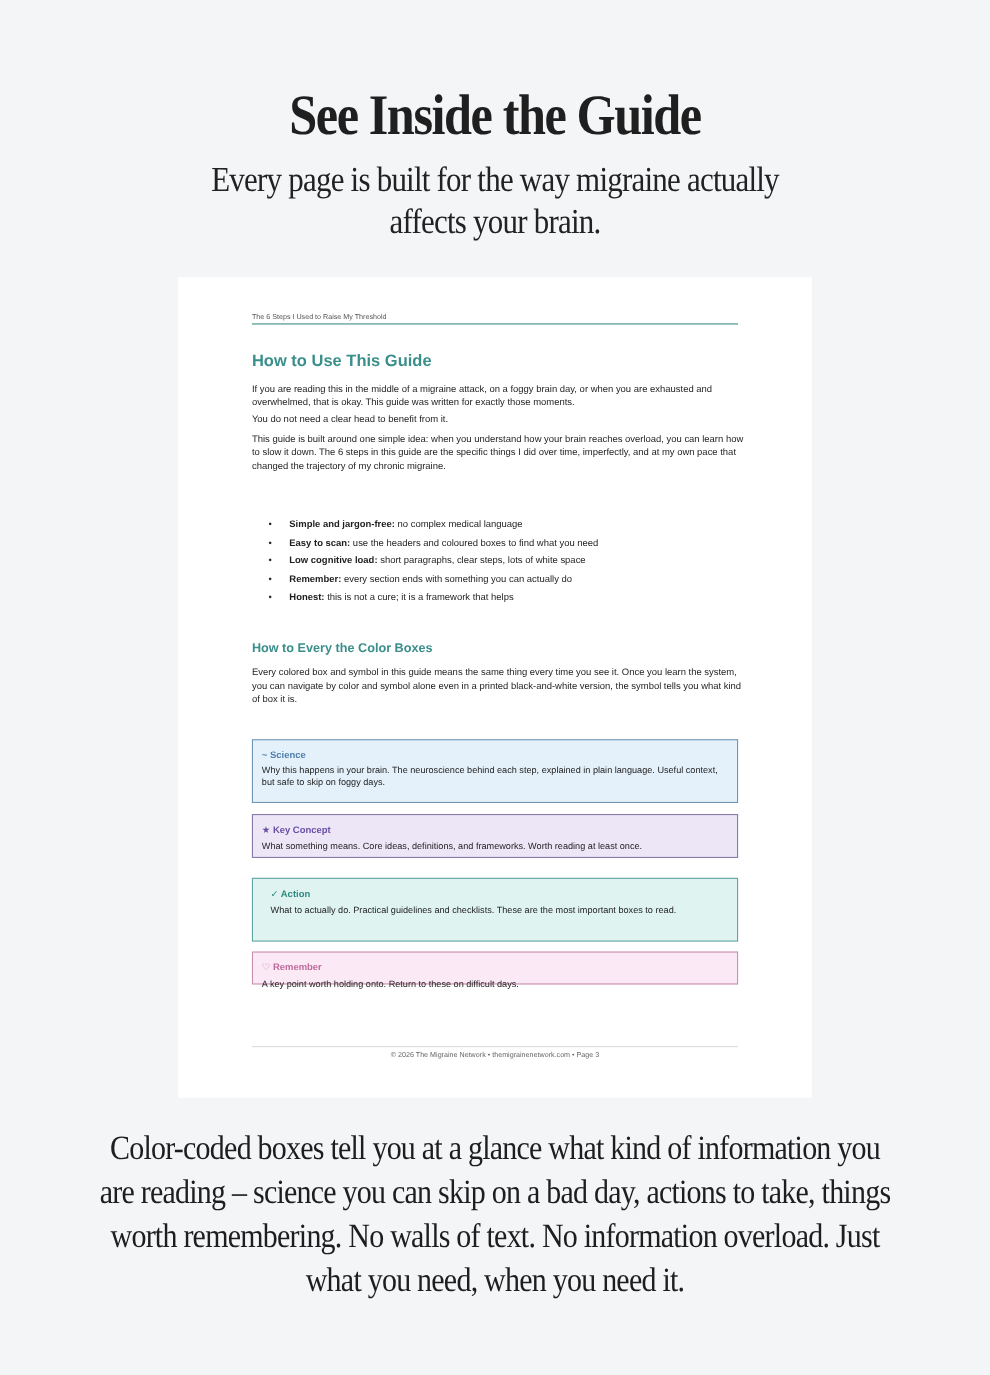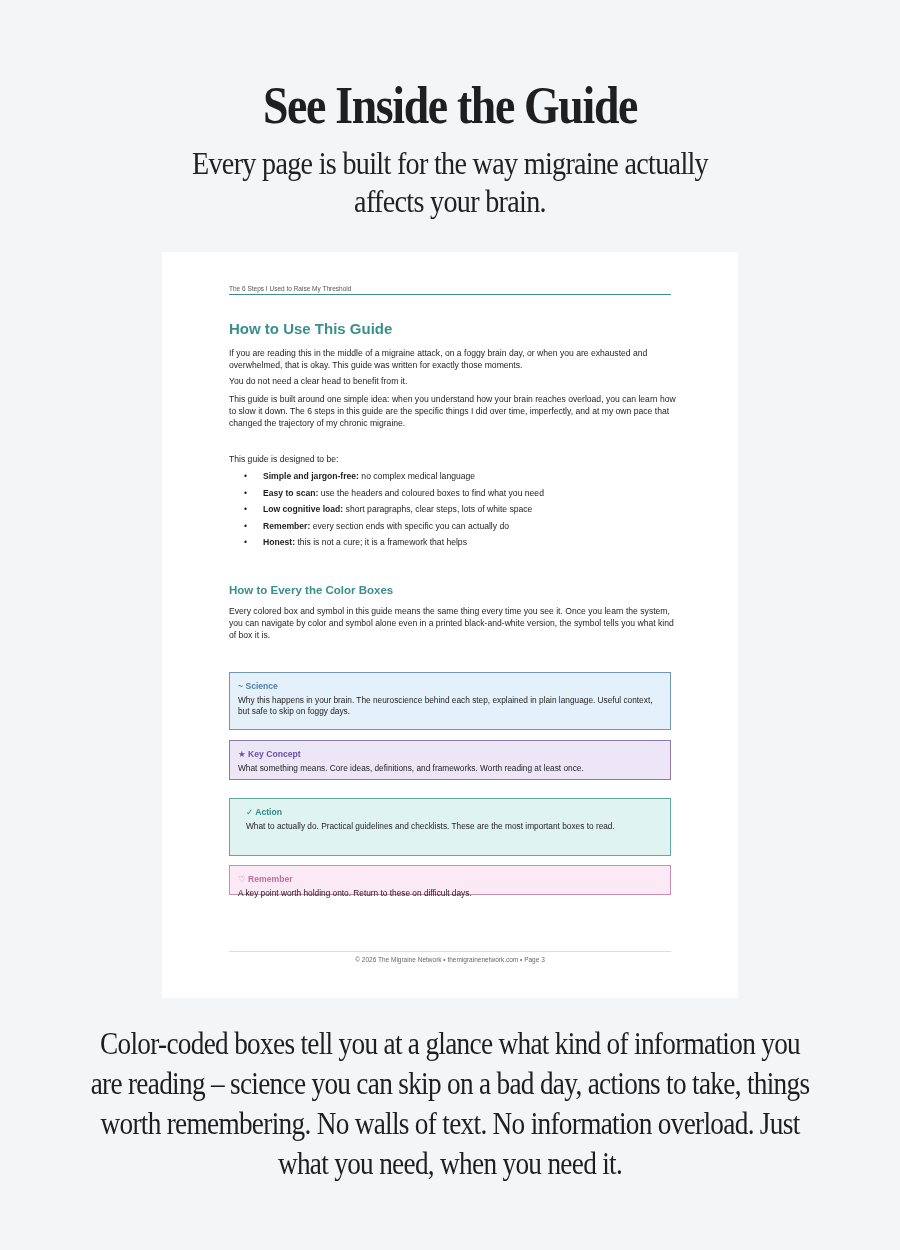--- a/index.html
+++ b/index.html
@@ -75,27 +75,26 @@
 
 <h1 class="hero-title">See Inside the Guide</h1>
 <p class="hero-subtitle">Every page is built for the way migraine actually affects your brain.</p>
 
 <div class="page-card">
   <div class="running-header">The 6 Steps I Used to Raise My Threshold</div>
   <div class="h1">How to Use This Guide</div>
   <p class="body-text p1">If you are reading this in the middle of a migraine attack, on a foggy brain day, or when you are exhausted and overwhelmed, that is okay. This guide was written for exactly those moments.</p>
   <p class="body-text p2">You do not need a clear head to benefit from it.</p>
   <p class="body-text p3">This guide is built around one simple idea: when you understand how your brain reaches overload, you can learn how to slow it down. The 6 steps in this guide are the specific things I did over time, imperfectly, and at my own pace that changed the trajectory of my chronic migraine.</p>
-  <p class="body-text p4">This guide is designed to be:</p>
 
   <ul class="bullets">
     <li><span class="dot">•</span><b>Simple and jargon-free:</b><span> no complex medical language</span></li>
     <li><span class="dot">•</span><b>Easy to scan:</b><span> use the headers and coloured boxes to find what you need</span></li>
     <li><span class="dot">•</span><b>Low cognitive load:</b><span> short paragraphs, clear steps, lots of white space</span></li>
-    <li><span class="dot">•</span><b>Remember:</b><span> every section ends with specific you can actually do</span></li>
+    <li><span class="dot">•</span><b>Remember:</b><span> every section ends with something you can actually do</span></li>
     <li><span class="dot">•</span><b>Honest:</b><span> this is not a cure; it is a framework that helps</span></li>
   </ul>
 
   <div class="h2">How to Every the Color Boxes</div>
   <p class="body-text p5">Every colored box and symbol in this guide means the same thing every time you see it. Once you learn the system, you can navigate by color and symbol alone even in a printed black-and-white version, the symbol tells you what kind of box it is.</p>
 
   <div class="box box-science">
     <div class="box-title">~ Science</div>
     <div class="box-text">Why this happens in your brain. The neuroscience behind each step, explained in plain language. Useful context, but safe to skip on foggy days.</div>
   </div>

